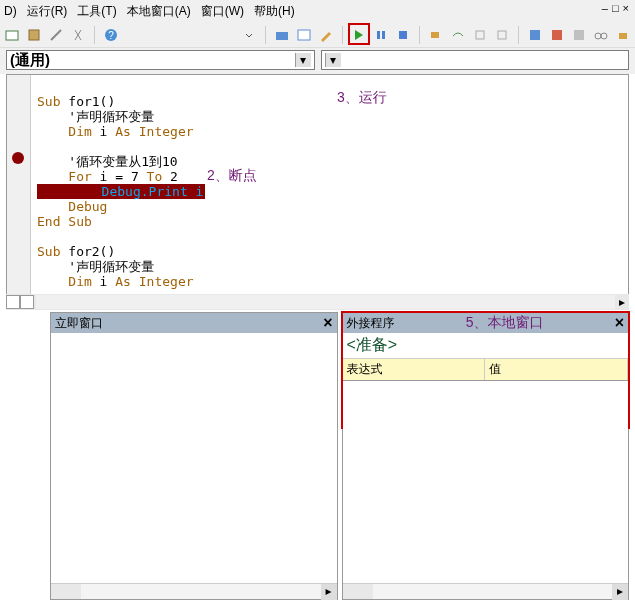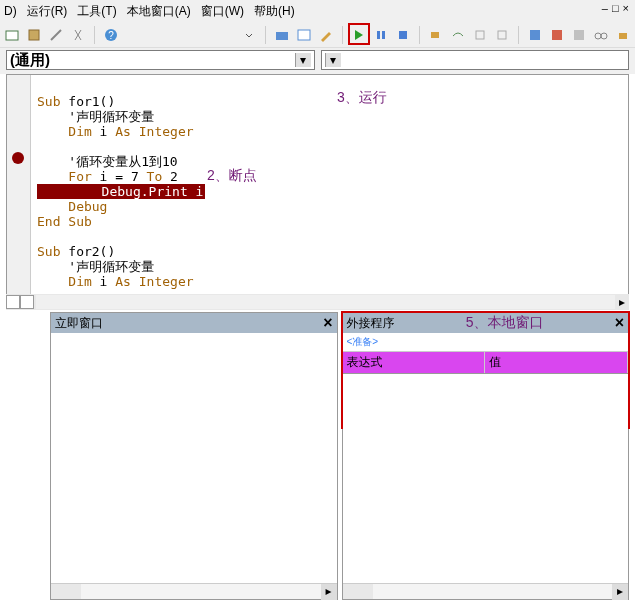--- a/index.html
+++ b/index.html
@@ -13,30 +13,30 @@
 .dropdowns { display: flex; padding: 2px 6px; background: #f0f0f0; gap: 6px; height: 26px; }
 .dd { flex: 1; display: flex; align-items: center; background: #fff; border: 1px solid #7b7b7b; padding: 1px 3px; height: 20px; }
 .dd .ddtext { flex: 1; font-weight: bold; font-size: 15px; }
 .dd .ddarrow { width: 16px; text-align: center; background: #e0e0e0; border-left: 1px solid #999; }
 .codearea { position: relative; background: #fff; height: 226px; border: 1px solid #999; margin: 0 6px; overflow: hidden; }
 .gutter { position: absolute; left: 0; top: 0; width: 24px; height: 100%; background: #f0f0f0; border-right: 1px solid #ccc; }
 .bp { position: absolute; left: 5px; width: 12px; height: 12px; background: #8b0000; border-radius: 50%; }
 .code { position: absolute; left: 30px; top: 4px; font-family: Consolas, monospace; font-size: 13px; line-height: 15px; white-space: pre; }
 .kw { color: #a16207; }
 .cm { color: #000000; }
-.hl { background: #8b0000; color: #ffffff; padding: 0 2px; }
+.hl { background: #8b0000; color: #0ea5e9; padding: 0 2px; }
 .annot { position: absolute; color: #701a75; font-size: 14px; }
 .redbox { position: absolute; border: 2px solid #cc0000; }
 .bottompanes { display: flex; position: absolute; left: 6px; right: 6px; top: 312px; bottom: 6px; gap: 4px; padding-left: 44px; }
 .pane { flex: 1; border: 1px solid #999; display: flex; flex-direction: column; background: #fff; }
 .panetitle { background: #a8b8c8; padding: 2px 4px; display: flex; align-items: center; justify-content: space-between; font-size: 12px; height: 20px; }
 .closex { font-weight: bold; font-size: 16px; cursor: default; }
 .panebody { flex: 1; background: #fff; position: relative; }
-.readyrow { border-bottom: 1px solid #ccc; padding: 2px 4px; color: #3b82f6; font-size: 10px; }
-.tblhdr { display: flex; background: #d946ef; border-bottom: 1px solid #999; }
+.readyrow { border-bottom: 1px solid #ccc; padding: 2px 4px; color: #14532d; font-size: 16px; }
+.tblhdr { display: flex; background: #fef9c3; border-bottom: 1px solid #999; }
 .tblhdr div { flex: 1; padding: 2px 4px; border-right: 1px solid #ccc; font-size: 12px; }
 .hscroll { height: 16px; background: #e8e8e8; border-top: 1px solid #ccc; position: relative; }
 .hscroll .track { position: absolute; left: 30px; right: 16px; top: 0; bottom: 0; background: #f4f4f4; }
 .hscroll .rbtn { position: absolute; right: 0; width: 16px; height: 16px; background: #ddd; text-align: center; }
 .botscroll { position: absolute; left: 6px; right: 6px; top: 294px; height: 16px; background: #e8e8e8; display: flex; align-items: center; }
 .botscroll .tabs { width: 30px; display: flex; }
 .botscroll .tab { width: 14px; height: 14px; border: 1px solid #999; background: #fff; }
 </style>
 </head>
 <body>

